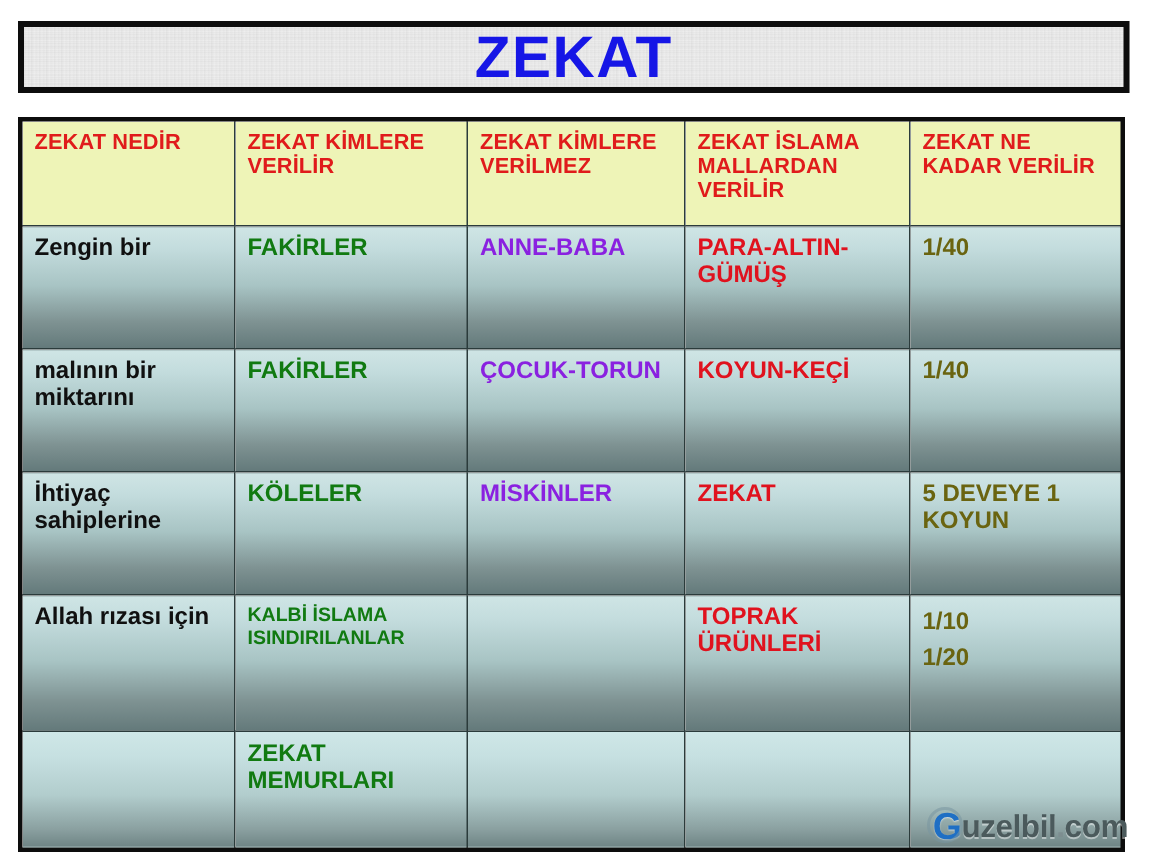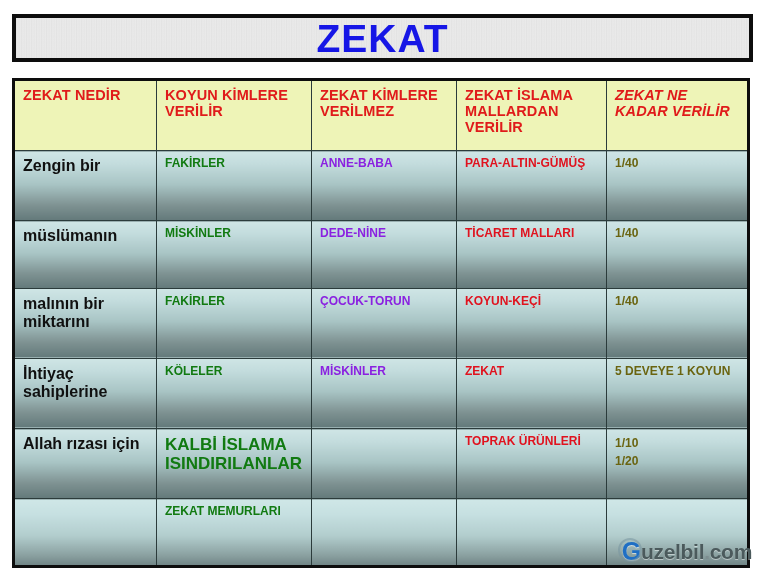--- a/index.html
+++ b/index.html
@@ -63,50 +63,50 @@
     font-weight: bold;
     line-height: 1.12;
     overflow: hidden;
   }
 
   
   .c1 { width: 143px; }
   .c2 { width: 155px; }
   .c3 { width: 145px; }
   .c4 { width: 150px; }
-  .c5 { width: 142px; font-style: italic; }
+  .c5 { width: 142px; }
 
   
   thead tr { height: 71px; }
   thead th {
     background: #eef4b7;
     color: #e01b1b;
     font-size: 14.5px;
     border-bottom: 2px solid #5a5a20;
     letter-spacing: 0.1px;
     padding-top: 8px;
   }
 
   
   tbody td {
     background: linear-gradient(to bottom, #cfe5e5 0%, #c3dcdd 18%, #a8c4c4 48%, #7e9292 78%, #63797a 100%);
-    font-size: 12px;
+    font-size: 16px;
   }
   tbody tr.light td {
     background: linear-gradient(to bottom, #cfe7e7 0%, #c6e0e1 22%, #b2cdcd 55%, #8aa0a0 85%, #6f8485 100%);
   }
 
   
   .col-def   { color: #101010; font-size: 16px; }
   .col-who   { color: #117a11; }
   .col-nowho { color: #8a21e0; }
   .col-goods { color: #e0121e; }
   .col-rate  { color: #6a6410; }
 
-  .small-fit { font-size: 17px; }
+  .small-fit { font-size: 13px; }
 
   
   #watermark {
     position: absolute;
     right: 16px;
     bottom: 10px;
     display: flex;
     align-items: center;
     font-size: 21px;
     font-weight: bold;
@@ -148,39 +148,32 @@
   <colgroup>
     <col class="c1">
       <col class="c2">
       <col class="c3">
       <col class="c4">
       <col class="c5">
   </colgroup>
   <thead>
     <tr>
       <th class="c1">ZEKAT NEDİR</th>
-      <th class="c2">KOYUN KİMLERE VERİLİR</th>
+      <th class="c2">ZEKAT KİMLERE VERİLİR</th>
       <th class="c3">ZEKAT KİMLERE VERİLMEZ</th>
       <th class="c4">ZEKAT İSLAMA MALLARDAN VERİLİR</th>
       <th class="c5">ZEKAT NE KADAR VERİLİR</th>
     </tr>
   </thead>
   <tbody>
     <tr style="height:52px">
       <td class="col-def">Zengin bir</td>
       <td class="col-who">FAKİRLER</td>
       <td class="col-nowho">ANNE-BABA</td>
       <td class="col-goods">PARA-ALTIN-GÜMÜŞ</td>
-      <td class="col-rate">1/40</td>
-    </tr>
-    <tr style="height:50px">
-      <td class="col-def">müslümanın</td>
-      <td class="col-who">MİSKİNLER</td>
-      <td class="col-nowho">DEDE-NİNE</td>
-      <td class="col-goods">TİCARET MALLARI</td>
       <td class="col-rate">1/40</td>
     </tr>
     <tr style="height:52px">
       <td class="col-def">malının bir miktarını</td>
       <td class="col-who">FAKİRLER</td>
       <td class="col-nowho">ÇOCUK-TORUN</td>
       <td class="col-goods">KOYUN-KEÇİ</td>
       <td class="col-rate">1/40</td>
     </tr>
     <tr style="height:52px">

